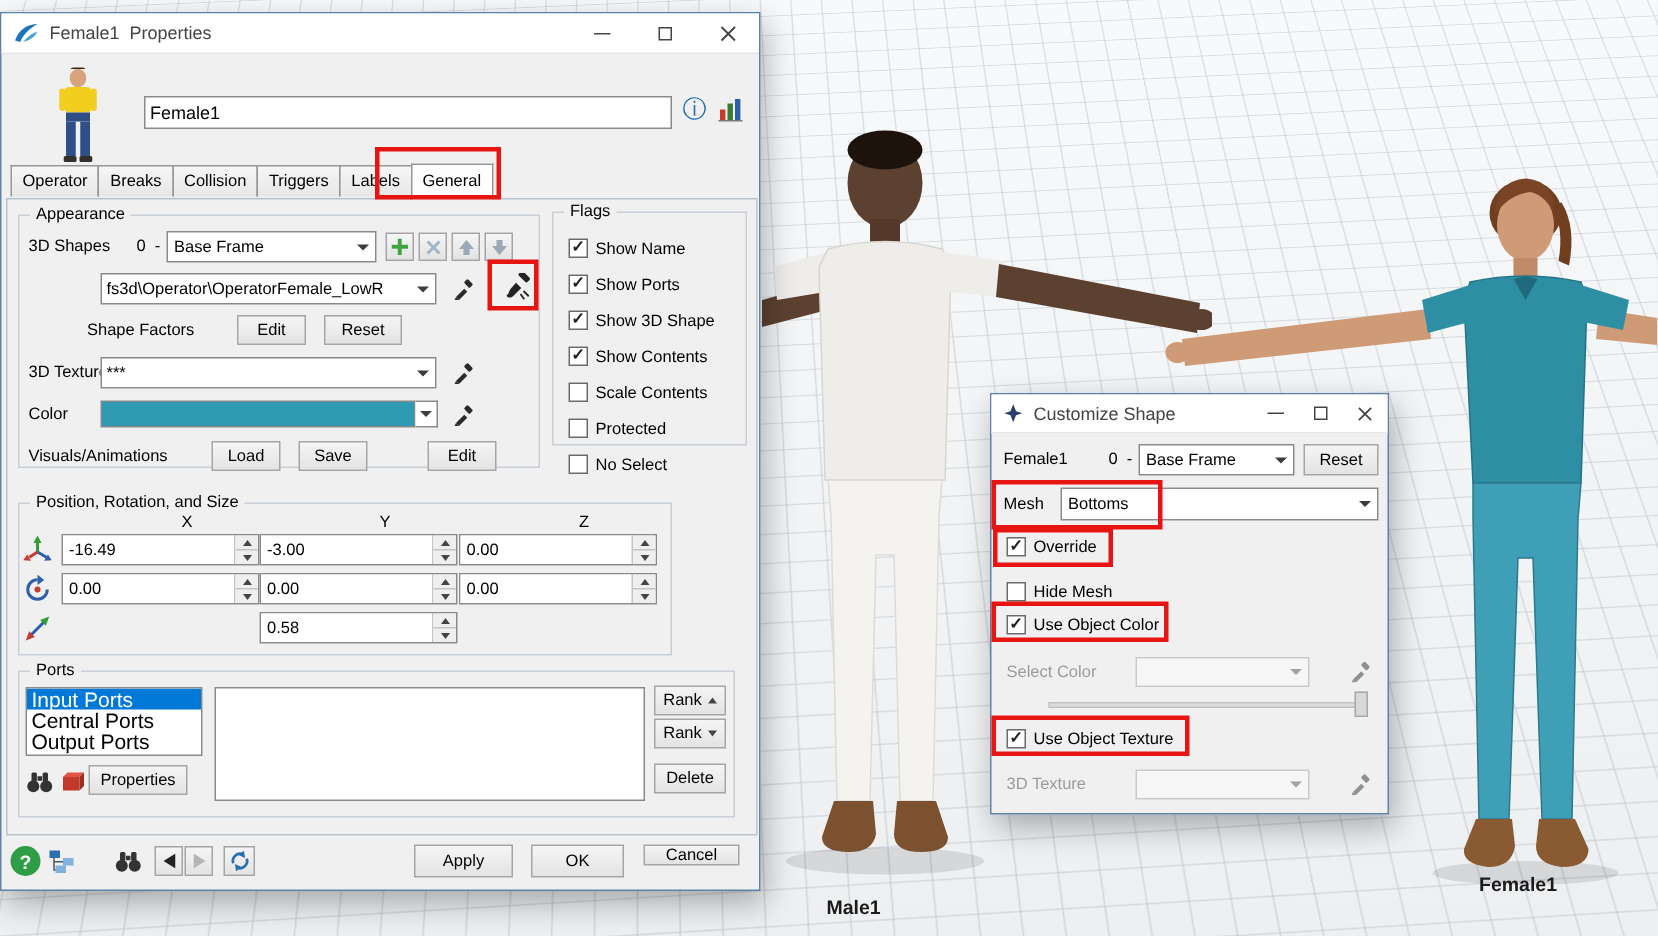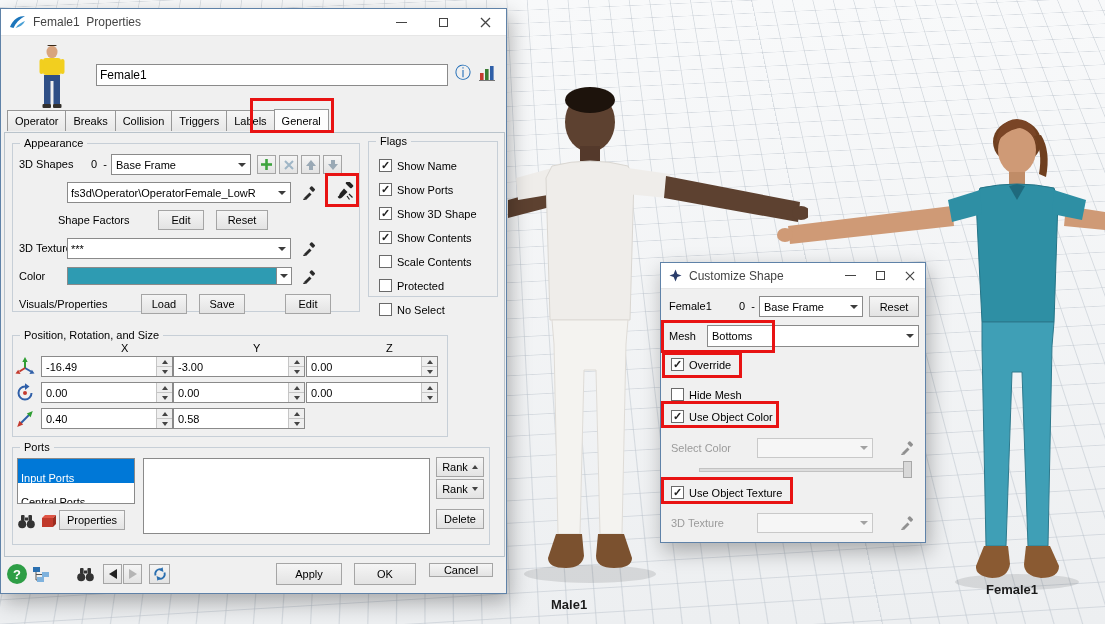--- a/index.html
+++ b/index.html
@@ -49,21 +49,21 @@
   .ud{position:absolute;right:0;top:0;bottom:0;width:16px;display:flex;flex-direction:column;border-left:1px solid #c5c5c5}
   .ud>div{flex:1;display:flex;align-items:center;justify-content:center;background:#efefef}
   .ud>div+div{border-top:1px solid #c5c5c5}
   .tri-up{width:0;height:0;border-left:3px solid transparent;border-right:3px solid transparent;border-bottom:4px solid #444}
   .tri-down{width:0;height:0;border-left:3px solid transparent;border-right:3px solid transparent;border-top:4px solid #444}
   .tabstrip{position:absolute;display:flex;align-items:center;height:25px}
   .tab{height:21px;display:flex;align-items:center;padding:0 7px;font-size:11px;background:linear-gradient(#f6f6f6,#e7e7e7);border:1px solid #979797;border-bottom:0;margin-right:-1px;white-space:pre}
   .tab.active{height:24px;background:#fdfdfd;position:relative;z-index:3}
   .tabpage{position:absolute;border:1px solid #b9c3cb;background:#f0f0f0}
   .listbox{position:absolute;border:1px solid #8a8a8a;background:#fff;overflow:hidden}
-  .lrow{height:14px;line-height:14px;padding:12px 3px;font-size:11px;white-space:nowrap}
+  .lrow{height:14px;line-height:14px;padding:0 3px;font-size:14px;white-space:nowrap}
   .lrow.sel{background:#0078d7;color:#fff}
   .anno{position:absolute;border:3px solid #e81313;z-index:60;pointer-events:none}
   .slider-track{position:absolute;height:4px;background:#dddddd;border:1px solid #c2c2c2}
   .slider-handle{position:absolute;width:9px;height:17px;background:#d8d8d8;border:1px solid #a8a8a8}
   .fill{width:100%;height:100%}
   svg{display:block}
 </style>
 </head>
 <body>
 
@@ -255,21 +255,21 @@
             <span class="caret"></span>
           </div>
         <span class="tool" style="left:288px;top:124px;width:16px;height:17px">
           <svg width="14" height="15" viewBox="0 0 14 15">
               <path d="M2 13 L7.5 7.5 L9.5 9.5 L4 15 Z" fill="#2b2b2b"></path>
               <rect x="7.6" y="2.2" width="5.4" height="3.6" rx="1" transform="rotate(45 10.3 4)" fill="#2b2b2b"></rect>
               <path d="M1 15 L2 13 L4 15 Z" fill="#2b2b2b"></path>
             </svg>
         </span>
 
-        <span class="lbl" style="left:6px;top:154px">Visuals/Properties</span>
+        <span class="lbl" style="left:6px;top:154px">Visuals/Animations</span>
         <div class="btn" style="left:128px;top:150px;width:46px;height:20px"><span>Load</span></div>
         <div class="btn" style="left:186px;top:150px;width:46px;height:20px"><span>Save</span></div>
         <div class="btn" style="left:272px;top:150px;width:46px;height:20px"><span>Edit</span></div>
       </div>
 
       <div class="group" style="left:363px;top:8px;width:130px;height:156px">
         <span class="glabel">Flags</span>
         <div class="cbrow" style="left:10px;top:16px">
           <span class="cbox">✓</span>
           <span class="cblabel">Show Name</span>
@@ -391,31 +391,20 @@
             </span>
         </div>
 
         <span class="tool" style="left:2px;top:73px;width:20px;height:20px">
           <svg width="20" height="20" viewBox="0 0 20 20">
               <line x1="5" y1="15" x2="15" y2="5" stroke="#2f5fa8" stroke-width="2"></line>
               <polygon points="17.8,2 11.8,4.4 15.6,8.2" fill="#2f9e33"></polygon>
               <polygon points="2.2,18 8.2,15.6 4.4,11.8" fill="#c43b2f"></polygon>
             </svg>
         </span>
-        <div class="spin" style="left:28px;top:72px;width:132px">
-          <input value="0.40" style="">
-          <span class="ud">
-              <div>
-                <span class="tri-up"></span>
-              </div>
-              <div>
-                <span class="tri-down"></span>
-              </div>
-            </span>
-        </div>
         <div class="spin" style="left:160px;top:72px;width:132px">
           <input value="0.58" style="">
           <span class="ud">
               <div>
                 <span class="tri-up"></span>
               </div>
               <div>
                 <span class="tri-down"></span>
               </div>
             </span>

